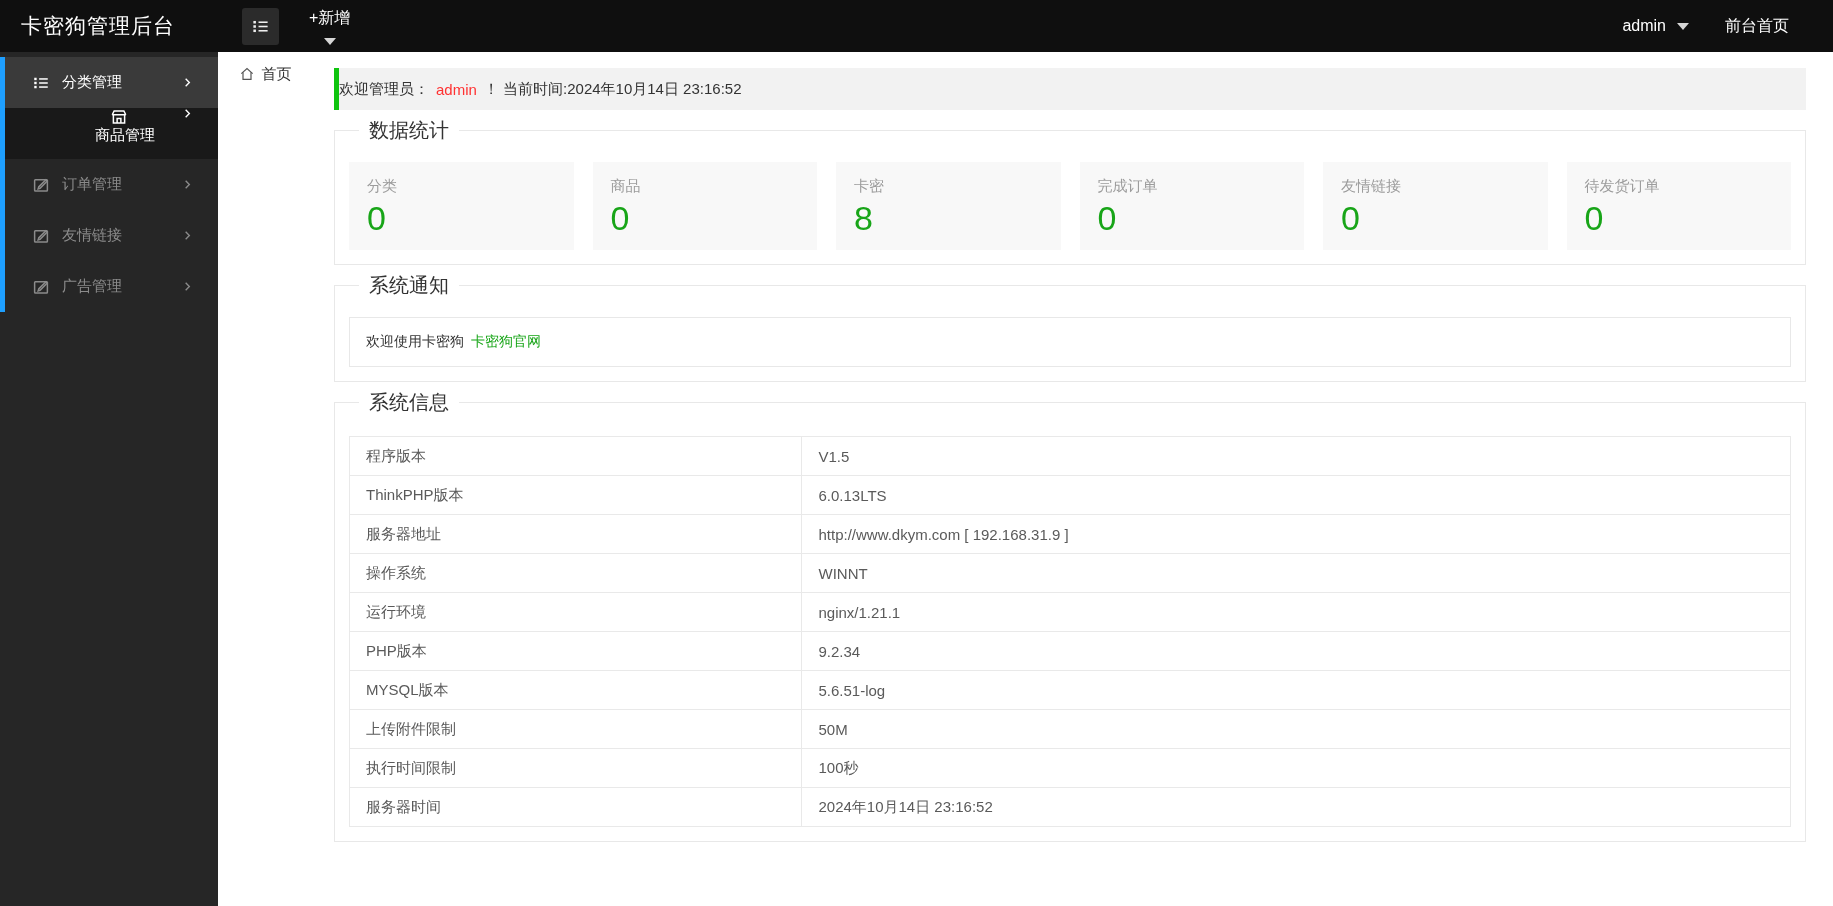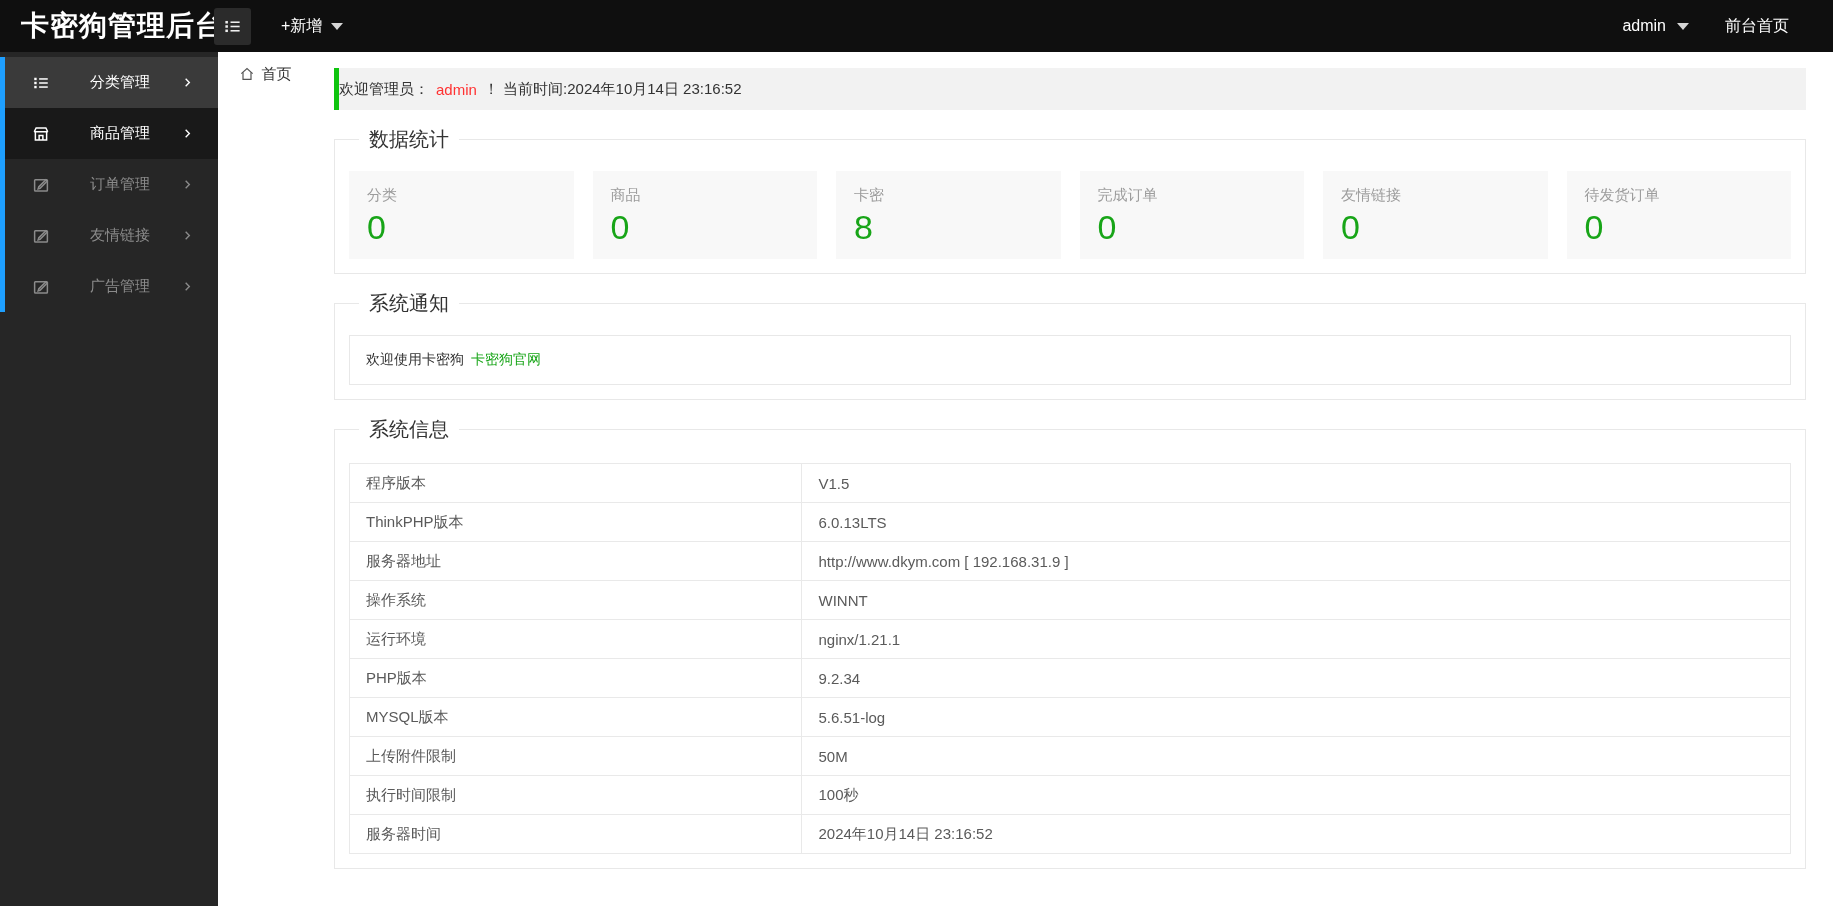--- a/index.html
+++ b/index.html
@@ -5,57 +5,57 @@
   * { box-sizing: border-box; }
   html,body { margin:0; padding:0; }
   body {
     width:1833px; height:906px; overflow:hidden;
     font-family:"Liberation Sans","DejaVu Sans",sans-serif;
     background:#ffffff; color:#333;
   }
 
   
   .topbar { height:52px; background:#0f0f0f; display:flex; align-items:center; color:#fff; }
-  .brand { width:214px; padding-left:21px; font-size:28px; letter-spacing:1px; white-space:nowrap;font-weight:bold; }
+  .brand { width:242px; padding-left:21px; font-size:21px; letter-spacing:1px; white-space:nowrap; }
   .menu-toggle { width:37px; height:37px; background:#2b2b2b; border-radius:3px;
     display:flex; align-items:center; justify-content:center; cursor:pointer; color:#efefef; }
-  .add-dropdown { margin-left:30px; font-size:16px; display:flex; align-items:center; gap:9px; cursor:pointer; }
+  .add-dropdown { margin-left:30px; font-size:16px; display:flex; align-items:center; gap:9px; cursor:pointer;flex-direction:column; }
   .caret { width:0; height:0; border-left:6px solid transparent; border-right:6px solid transparent;
     border-top:7px solid #d6d6d6; display:inline-block; }
   .topbar-right { margin-left:auto; display:flex; align-items:center; gap:36px; padding-right:44px; font-size:16px; }
   .user-dropdown { display:flex; align-items:center; gap:11px; cursor:pointer; }
   .front-link { cursor:pointer; }
 
   
   .layout { display:flex; height:854px; }
   .sidebar { width:218px; background:#262626; flex-shrink:0; }
   .sidebar-menu { margin:5px 0 0; padding:0; list-style:none; border-left:5px solid #1e9fff; }
   .side-item { height:51px; display:flex; align-items:center; color:#8b8b8b; font-size:15px;
-    cursor:pointer; position:relative; padding-left:27px;gap:28px; }
+    cursor:pointer; position:relative; padding-left:27px; }
   .side-item .icon { width:18px; height:18px; margin-right:12px; display:inline-flex; }
   .side-item .chev { position:absolute; right:25px; display:inline-flex; }
   .side-item.active { background:#3a3a3a; color:#ffffff; }
-  .side-item.dark { background:#191919; color:#ffffff; }
+  .side-item.dark { background:#191919; color:#ffffff;flex-direction:column; }
 
   .main { flex:1; min-width:0; display:flex; background:#fff; }
 
   
   .tabbar { height:44px; background:#eeeeee; display:flex; }
   .tab { width:94px; background:#ffffff; display:flex; align-items:center; justify-content:center;
     gap:7px; font-size:15px; color:#333; cursor:pointer; }
   .tab .icon { display:inline-flex; color:#555; }
 
   
   .content { flex:1; padding:16px 27px 0 22px; overflow:hidden; }
 
   .alert { height:42px; background:#f2f2f2; border-left:5px solid #0fc40f;
     display:flex; align-items:center; font-size:15px; color:#333; }
   .alert .red { color:#ff3232; margin:0 7px; }
 
-  fieldset.field { border:1px solid #e8e8e8; margin:16px 0 0; padding:12px 14px 14px; }
+  fieldset.field { border:1px solid #e8e8e8; margin:7px 0 0; padding:12px 14px 14px; }
   .field legend { font-size:20px; color:#333; padding:0 10px; margin-left:10px; }
 
   .stat-row { display:flex; gap:19px; margin-top:6px; }
   .stat-card { flex:1; background:#f8f8f8; height:88px; padding:15px 0 0 18px; }
   .stat-label { font-size:15px; color:#9c9c9c; }
   .stat-value { font-size:34px; color:#18a518; margin-top:5px; line-height:1; }
 
   .notice-box { border:1px solid #e8e8e8; height:50px; display:flex; align-items:center;
     padding-left:16px; font-size:14px; color:#333; margin-top:6px; }
   .notice-box a { color:#18a518; text-decoration:none; margin-left:7px; cursor:pointer; }

